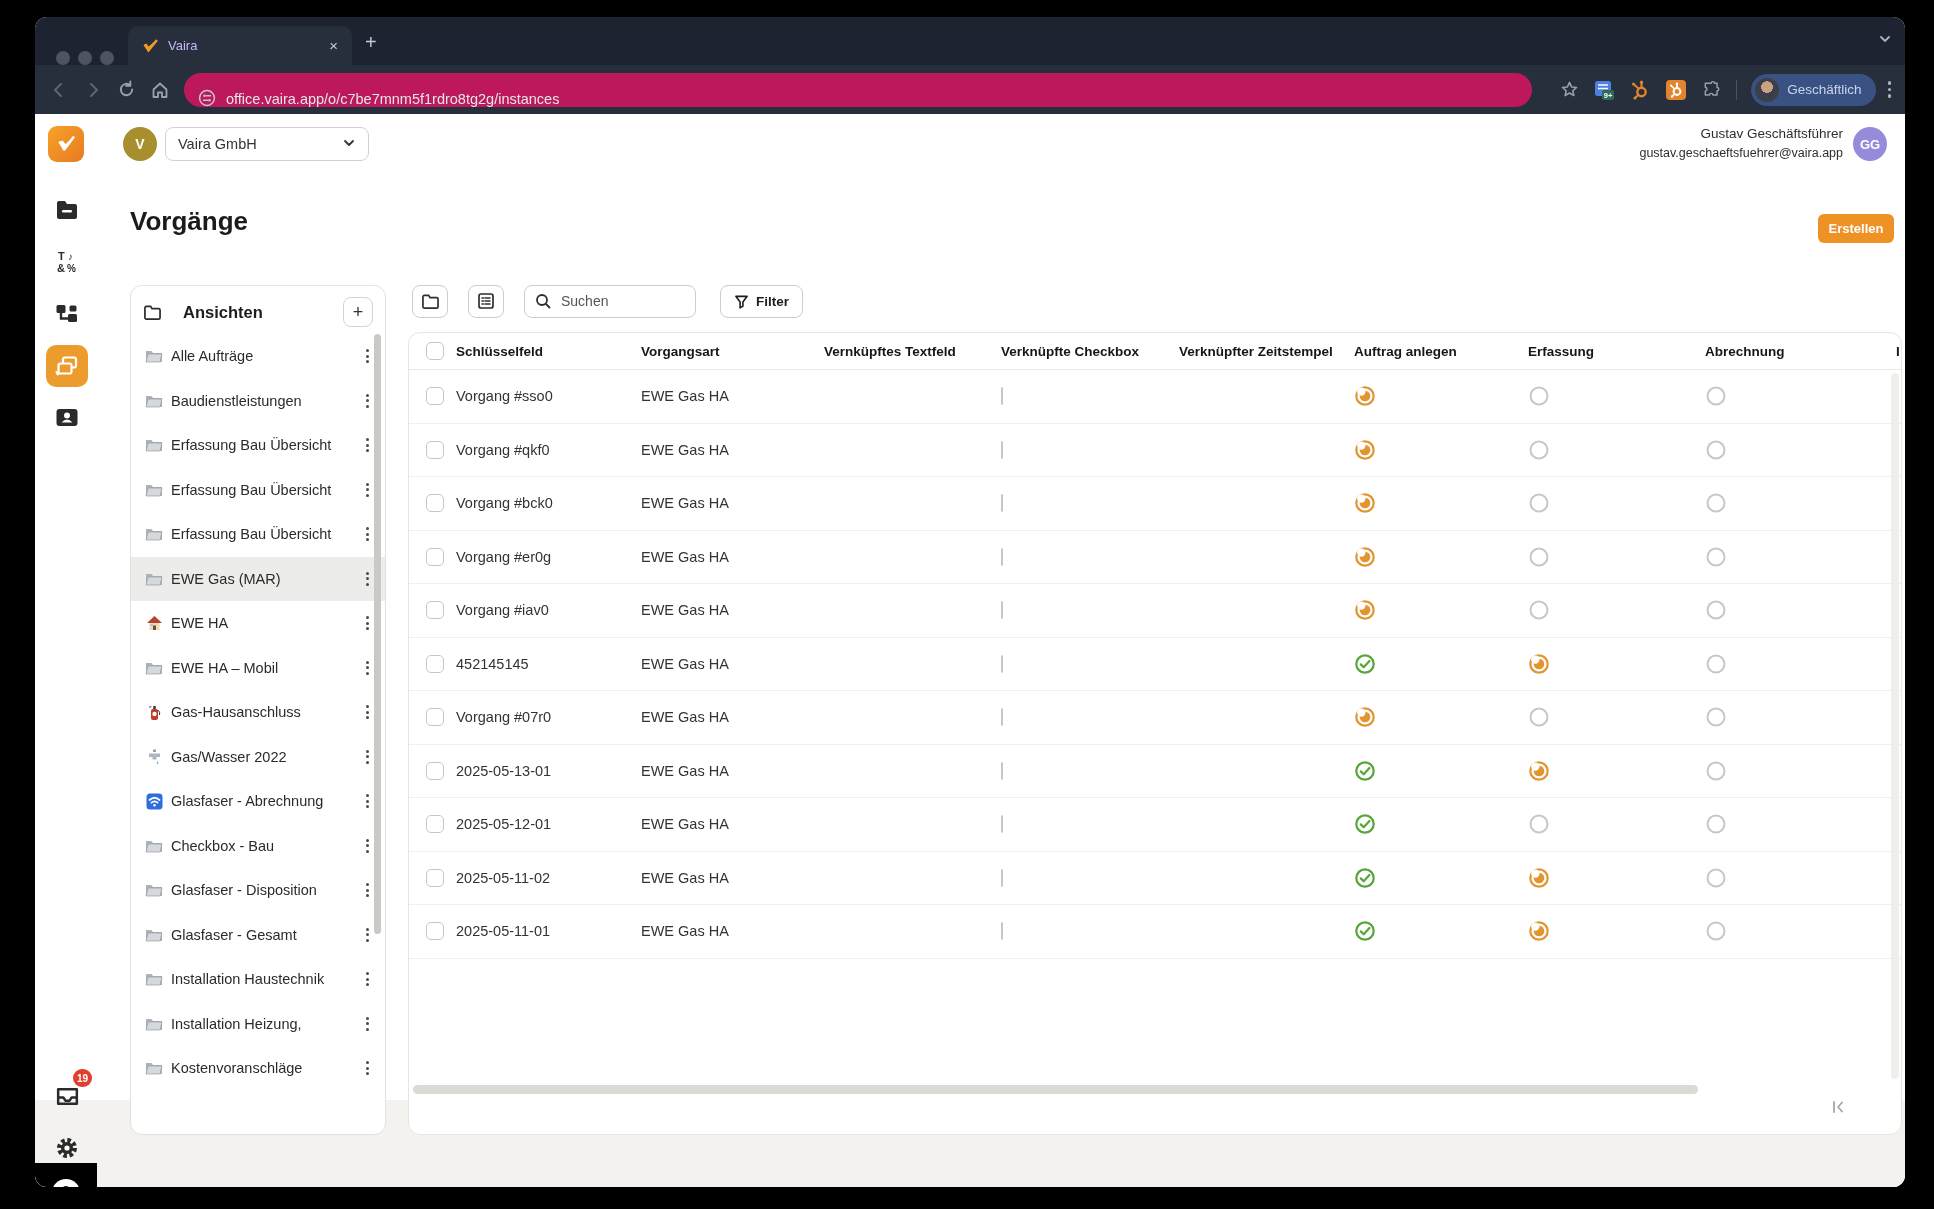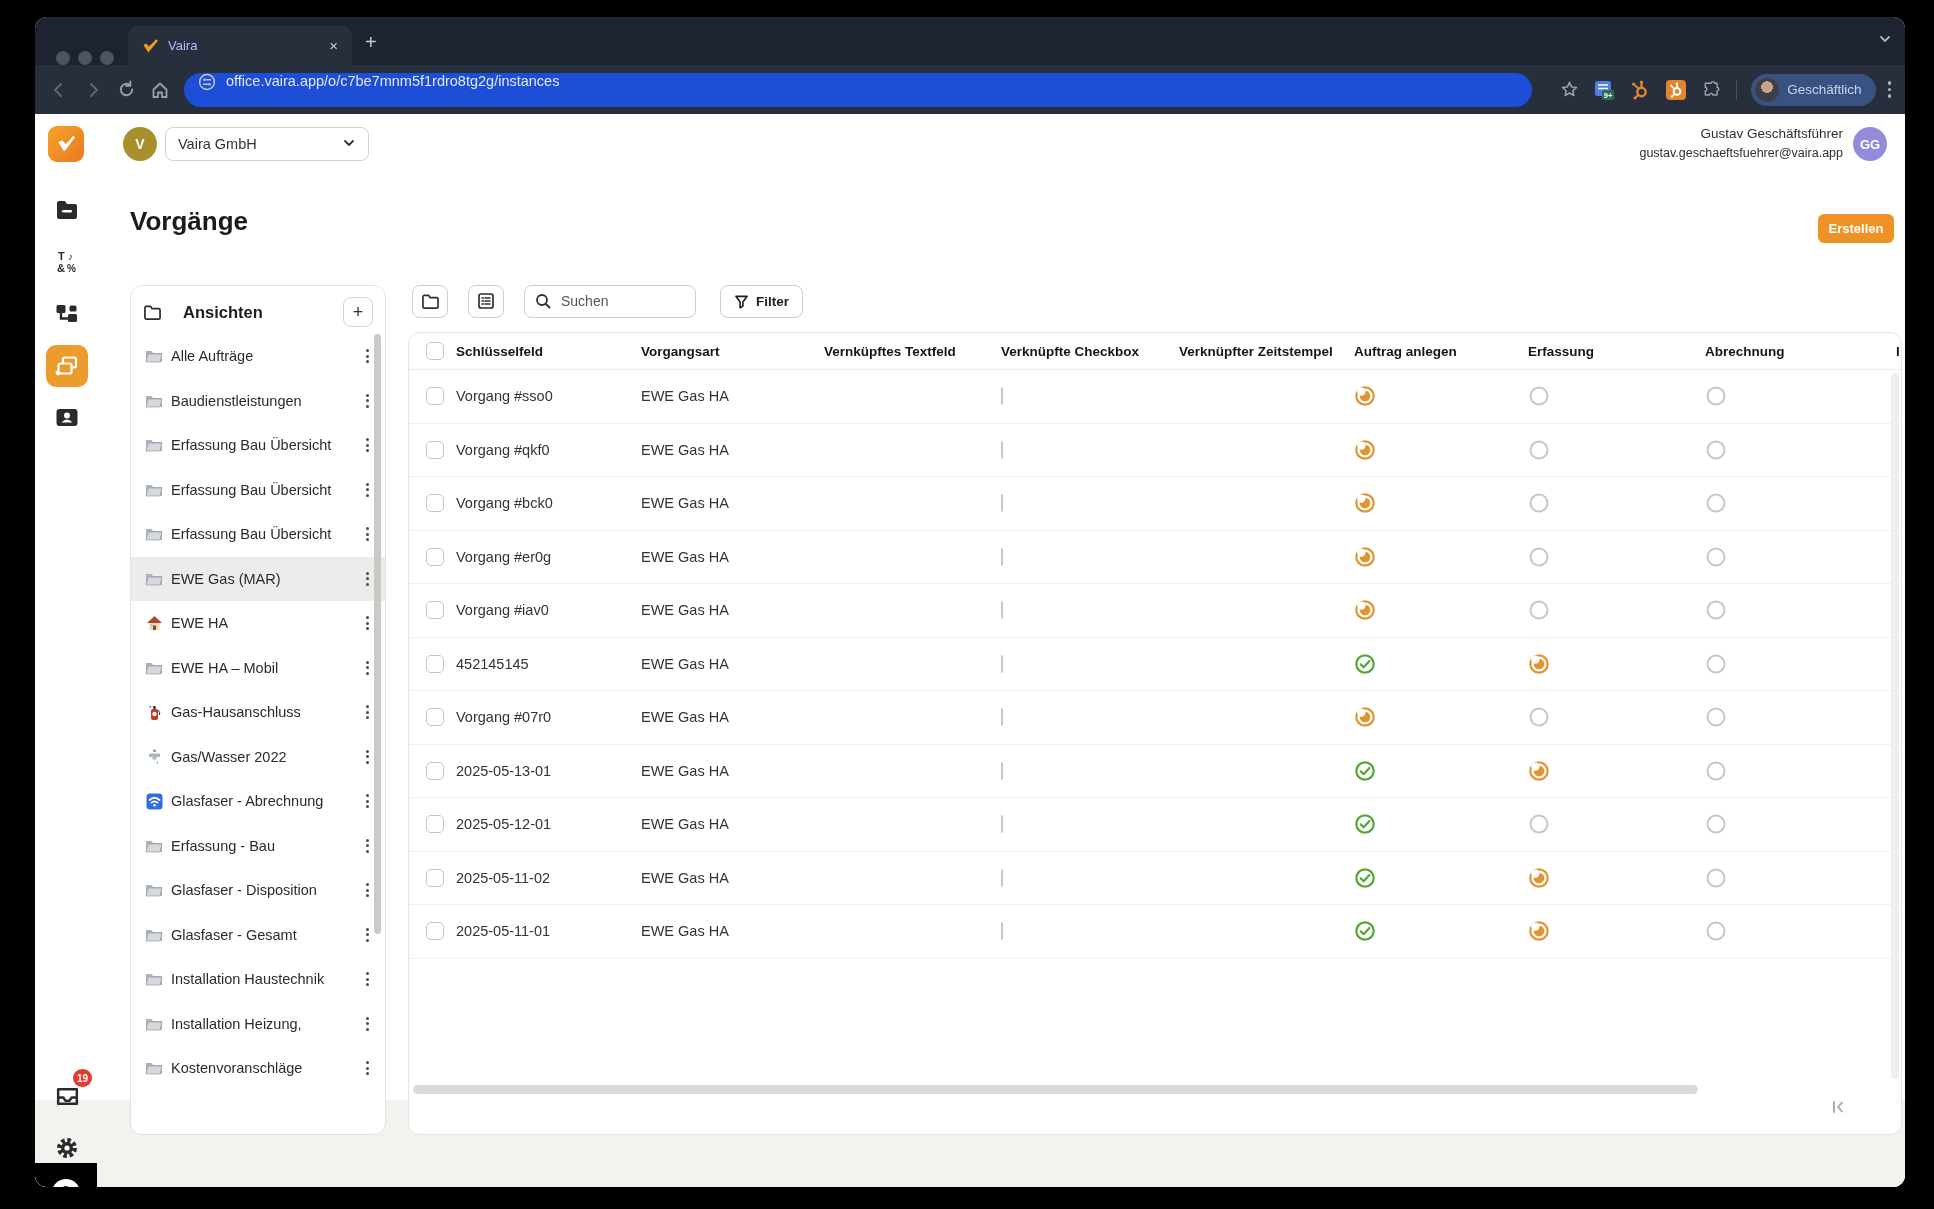--- a/index.html
+++ b/index.html
@@ -11,21 +11,21 @@
   #tabstrip{position:absolute;left:0;top:0;width:100%;height:48px;background:#1d2330;}
   .traffic{position:absolute;top:34px;width:14px;height:14px;border-radius:50%;background:#4d5360;}
   #tab{position:absolute;left:93px;top:9px;width:224px;height:39px;background:#272e3c;border-radius:10px 10px 0 0;display:flex;align-items:center;padding:0 10px 0 14px;}
   #tab .title{color:#c4b5fd;font-size:13px;flex:1;margin-left:9px;}
   #tab .close{color:#c7ccd5;font-size:15px;line-height:1;padding:2px 4px;border-radius:4px;}
   #newtab{position:absolute;left:330px;top:15px;color:#c3c8d1;font-size:20px;line-height:1;}
   #tabchev{position:absolute;right:12px;top:14px;color:#aeb4bf;}
   #btoolbar{position:absolute;left:0;top:48px;width:100%;height:49px;background:#272e3c;display:flex;align-items:center;}
   .navic{color:#9aa1ad;margin-left:14px;display:flex;}
   .navic.dim{color:#5d6573;}
-  #urlbar{height:34px;flex:1;margin:0 14px 0 14px;background:#1d4ed8;border-radius:17px;display:flex;align-items:flex-start;padding:0 14px;min-width:0;}
+  #urlbar{height:34px;flex:1;margin:0 14px 0 14px;background:#be185d;border-radius:17px;display:flex;align-items:flex-end;padding:0 14px;min-width:0;}
   #urltext{color:#e3e6eb;font-size:14.5px;margin-left:10px;white-space:nowrap;}
   .extic{margin-left:14px;display:flex;position:relative;}
   #profilepill{margin-left:14px;height:32px;border-radius:16px;background:var(--pill,#3a5282);display:flex;align-items:center;padding:0 14px 0 4px;}
   #profilepill .av{width:24px;height:24px;border-radius:50%;background:radial-gradient(circle at 50% 38%,#c9a183 0 30%,#3a3f4a 31%);}
   #profilepill .lbl{color:#c8d4ee;font-size:13.5px;margin-left:8px;}
   #menu3{margin:0 14px 0 12px;display:flex;flex-direction:column;gap:3px;}
   #menu3 i{width:3.5px;height:3.5px;border-radius:50%;background:#aeb4bf;}
   .extdiv{width:1px;height:20px;background:#4a5160;margin-left:14px;}
 
   
@@ -468,21 +468,21 @@
             </span>
   </div>
 
   <div class="vitem">
     <span class="vicon">
               <svg width="18" height="16" viewBox="0 0 18 16">
                 <path d="M1 3 h5.5 l1.5 2 H17 V14 H1 Z" fill="#aeb3ba"></path>
                 <path d="M3 6 H17 L15 14 H1 Z" fill="#d5d8dc" stroke="#8d9299" stroke-width="0.6"></path>
               </svg>
             </span>
-    <span class="vlabel">Erfassung - Bau</span>
+    <span class="vlabel">Checkbox - Bau</span>
     <span class="kebab">
               <i></i>
               <i></i>
               <i></i>
             </span>
   </div>
 
   <div class="vitem">
     <span class="vicon">
               <svg width="18" height="16" viewBox="0 0 18 16">

